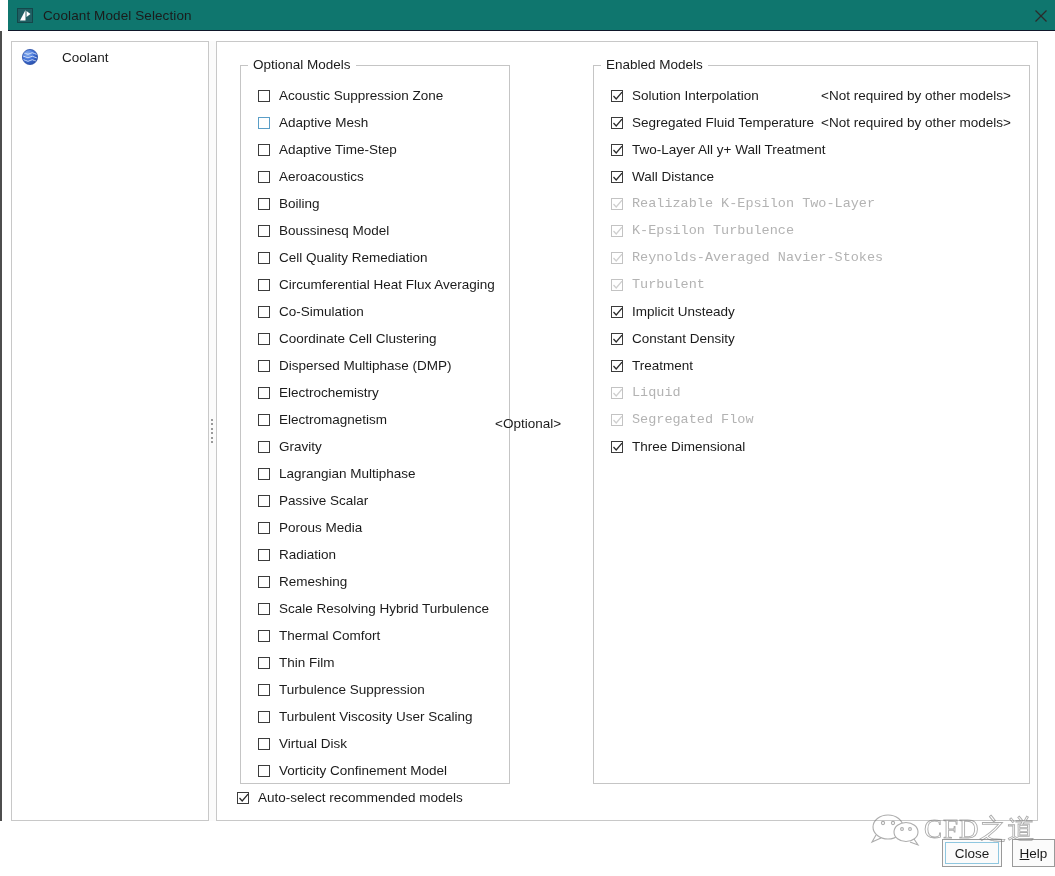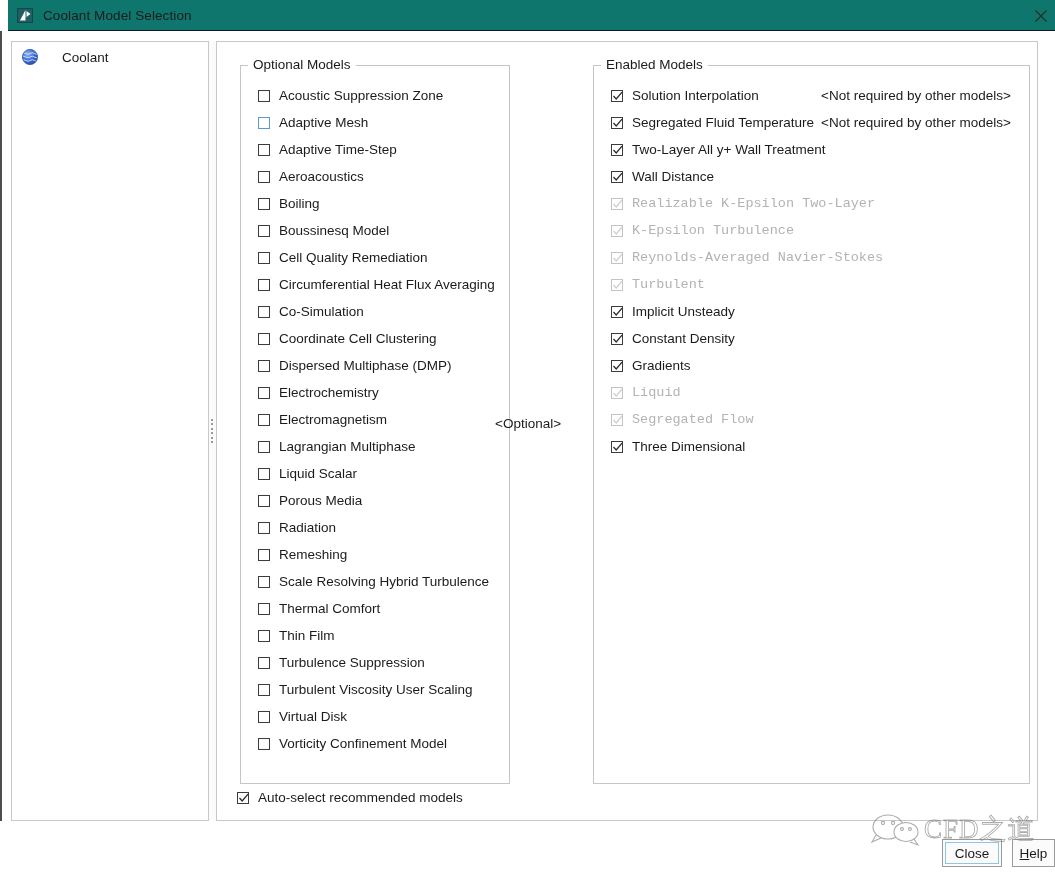--- a/index.html
+++ b/index.html
@@ -388,25 +388,29 @@
         <div class="cbrow">
           <span class="cbox"></span>
           <span class="cblabel">Electrochemistry</span>
         </div>
         <div class="cbrow">
           <span class="cbox"></span>
           <span class="cblabel">Electromagnetism</span>
         </div>
         <div class="cbrow">
           <span class="cbox"></span>
+          <span class="cblabel">Gravity</span>
+        </div>
+        <div class="cbrow">
+          <span class="cbox"></span>
           <span class="cblabel">Lagrangian Multiphase</span>
         </div>
         <div class="cbrow">
           <span class="cbox"></span>
-          <span class="cblabel">Liquid Scalar</span>
+          <span class="cblabel">Passive Scalar</span>
         </div>
         <div class="cbrow">
           <span class="cbox"></span>
           <span class="cblabel">Porous Media</span>
         </div>
         <div class="cbrow">
           <span class="cbox"></span>
           <span class="cblabel">Radiation</span>
         </div>
         <div class="cbrow">
@@ -531,21 +535,21 @@
             </svg>
           </span>
           <span class="cblabel">Constant Density</span>
         </div>
         <div class="cbrow">
           <span class="cbox">
             <svg width="14" height="14" viewBox="0 0 14 14">
               <polyline points="2.5,7 5.2,10 11,3.2" fill="none" stroke="#2b2b2b" stroke-width="1.3"></polyline>
             </svg>
           </span>
-          <span class="cblabel">Gradients</span>
+          <span class="cblabel">Treatment</span>
         </div>
         <div class="cbrow disabled">
           <span class="cbox dim">
             <svg width="14" height="14" viewBox="0 0 14 14">
               <polyline points="2.5,7 5.2,10 11,3.2" fill="none" stroke="#cfcfcf" stroke-width="1.3"></polyline>
             </svg>
           </span>
           <span class="cblabel dim">Liquid</span>
         </div>
         <div class="cbrow disabled">

